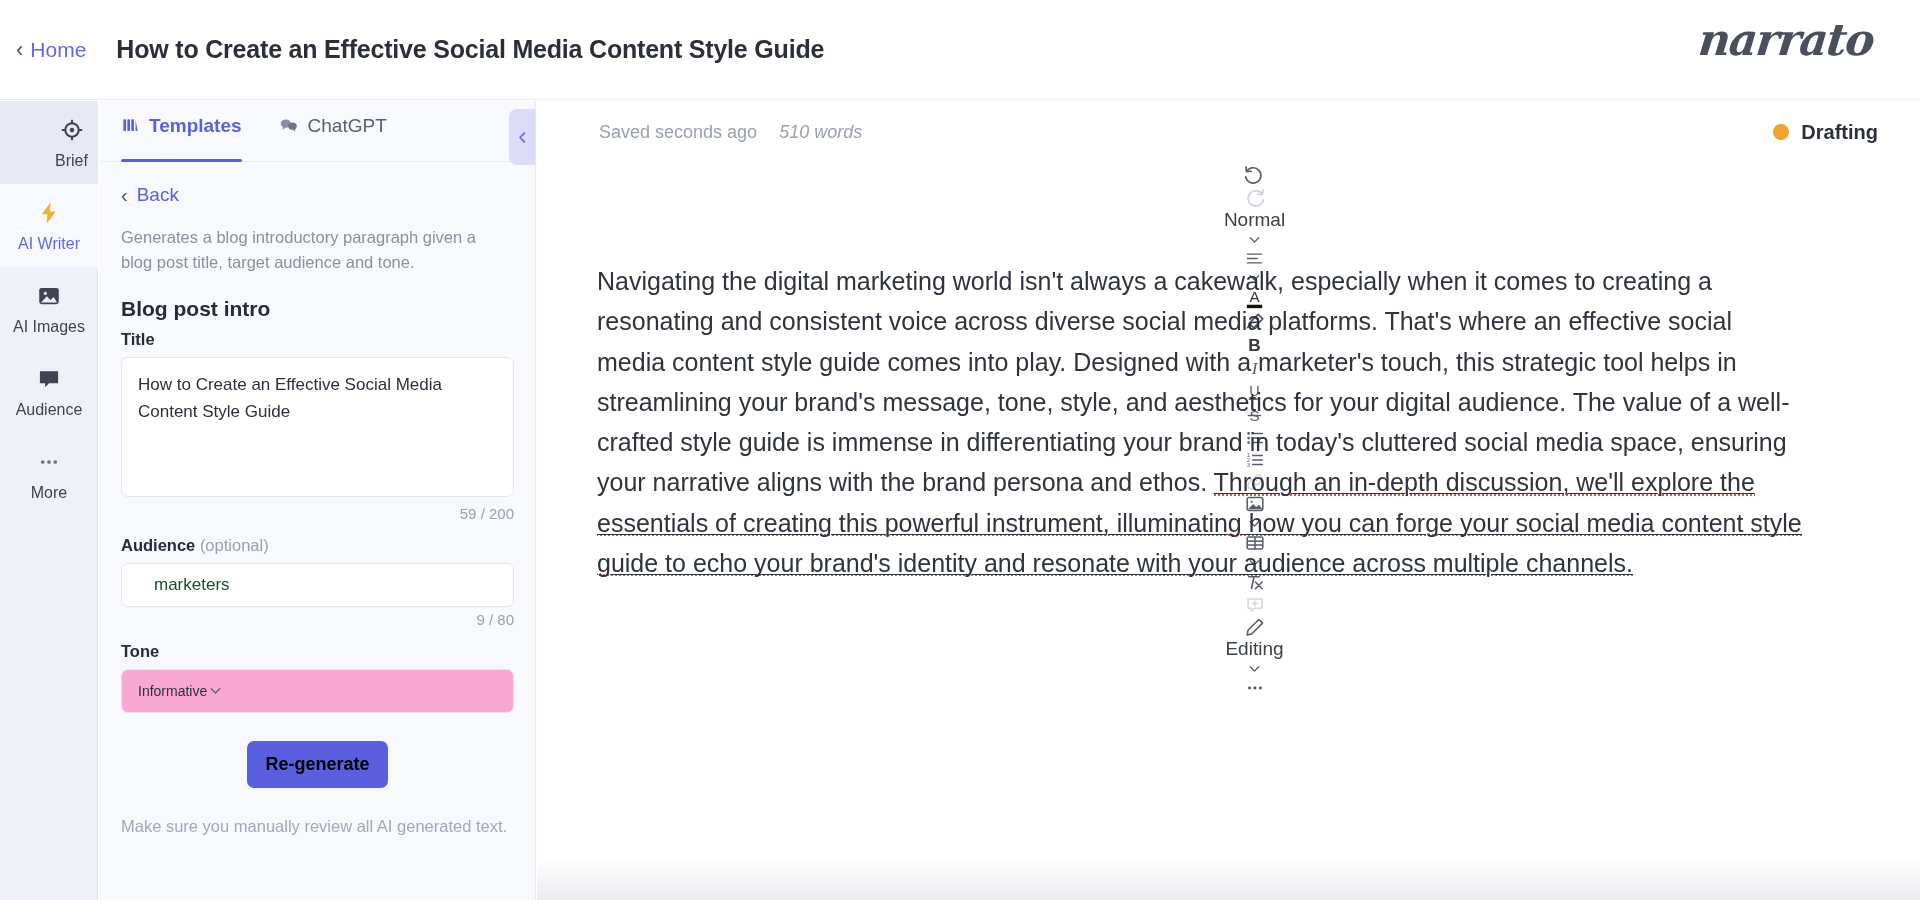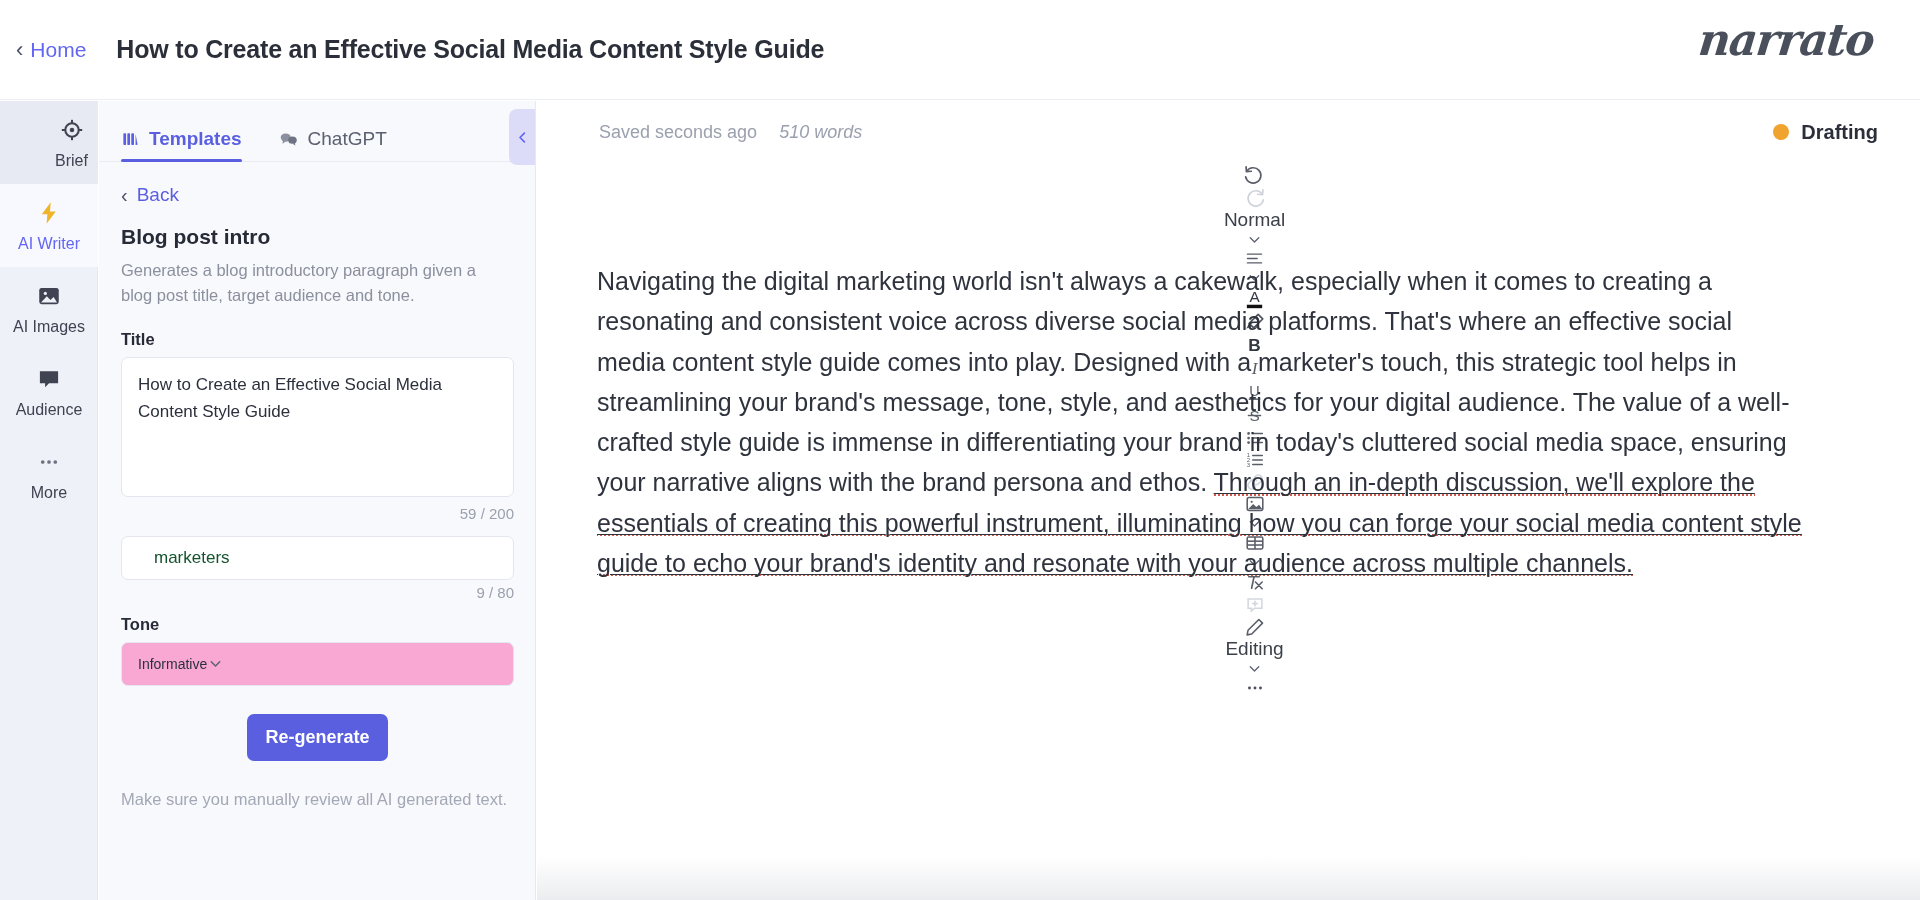--- a/index.html
+++ b/index.html
@@ -60,21 +60,21 @@
 
   
   #panel {
     position: absolute; top: 101px; left: 99px;
     width: 437px; height: 799px;
     background: #f8f9fc;
     border-right: 1px solid #e6e9f1;
     overflow: hidden;
   }
   #panel-tabs {
-    height: 61px; display: flex; align-items: flex-end;
+    height: 61px; display: flex; 
     gap: 36px; padding-left: 22px;
     border-bottom: 1px solid #e9ecf3;
   }
   .ptab {
     display: flex; align-items: center; gap: 9px;
     padding-bottom: 11px; cursor: pointer;
     font-size: 19px; color: #5b6071; position: relative;
   }
   .ptab.active { color: #5a5fe0; font-weight: 700; }
   .ptab.active::after {
@@ -117,21 +117,21 @@
   .counter { width: 393px; text-align: right; font-size: 15px; color: #9aa0ae; margin: 4px 0 14px; }
   .sel-box {
     width: 393px; height: 44px;
     background: #f9a8d4; border: 1px solid #e3e6ee; border-radius: 7px;
     padding: 0 14px 0 16px; display: flex; align-items: center;
     justify-content: flex-start; cursor: pointer;
     font-size: 14px; color: #2c303c;
   }
   #regen-wrap { width: 393px; display: flex; justify-content: center; margin-top: 28px; }
   #regen-btn {
-    background: #5a5fe0; color: #ffffff; border: none; border-radius: 7px;
+    background: #5a5fe0; color: #000000; border: none; border-radius: 7px;
     padding: 13px 18px; font-size: 18px; font-weight: 700; cursor: pointer;
     font-family: "Liberation Sans", sans-serif;
   }
   #disclaimer { width: 393px; font-size: 16.5px; line-height: 1.55; color: #a3a8b6; margin-top: 26px; }
 
   
   #editor {
     position: absolute; top: 101px; left: 537px;
     width: 1383px; height: 799px; background: #ffffff;
   }
@@ -269,27 +269,31 @@
     </svg>
   </div>
 
   <div id="panel-body">
 
     <div id="back-link">
       <span class="chev">‹</span>
       <span class="lbl">Back</span>
     </div>
 
+    <div id="tpl-desc">Generates a blog introductory paragraph given a blog post title, target audience and tone.</div>
     <div id="tpl-name">Blog post intro</div>
-    <div id="tpl-desc">Generates a blog introductory paragraph given a blog post title, target audience and tone.</div>
 
     <div class="fld-label">Title</div>
     <textarea class="ta-box" placeholder="Enter blog post title" style="">How to Create an Effective Social Media Content Style Guide</textarea>
     <div class="counter">59 / 200</div>
 
+    <div class="fld-label">
+      <span>Audience</span>
+      <span class="opt">(optional)</span>
+    </div>
     <input class="in-box" type="text" placeholder="Enter target audience" value="marketers" style="">
     <div class="counter">9 / 80</div>
 
     <div class="fld-label">Tone</div>
     <div class="sel-box">
       <span>Informative</span>
       <svg width="17" height="17" viewBox="0 0 24 24" fill="none" stroke="#5b6071" stroke-width="2" stroke-linecap="round" stroke-linejoin="round">
         <polyline points="6,9.5 12,15.5 18,9.5"></polyline>
       </svg>
     </div>

